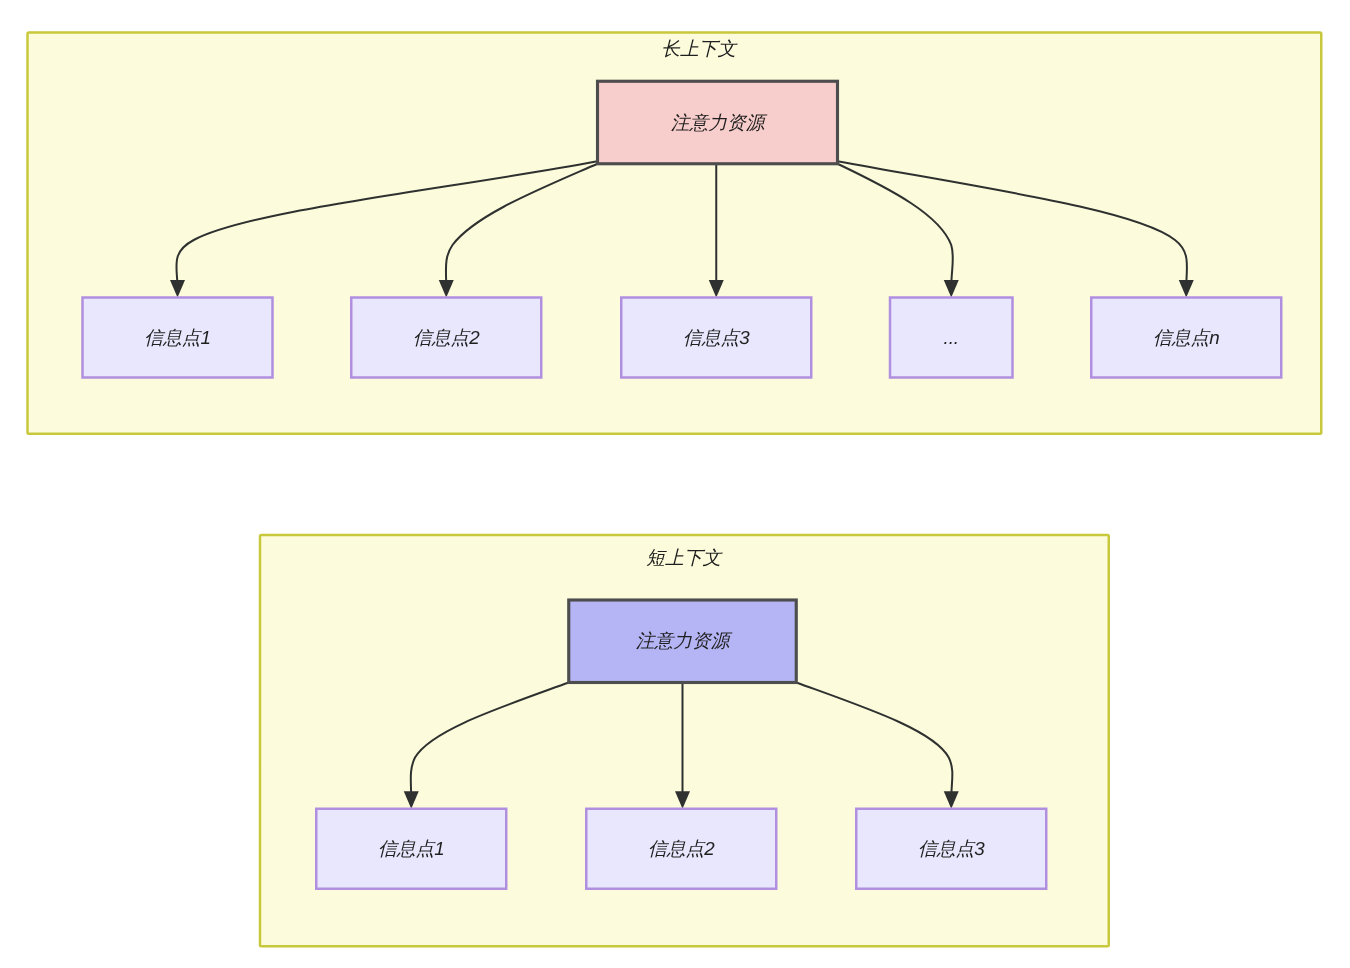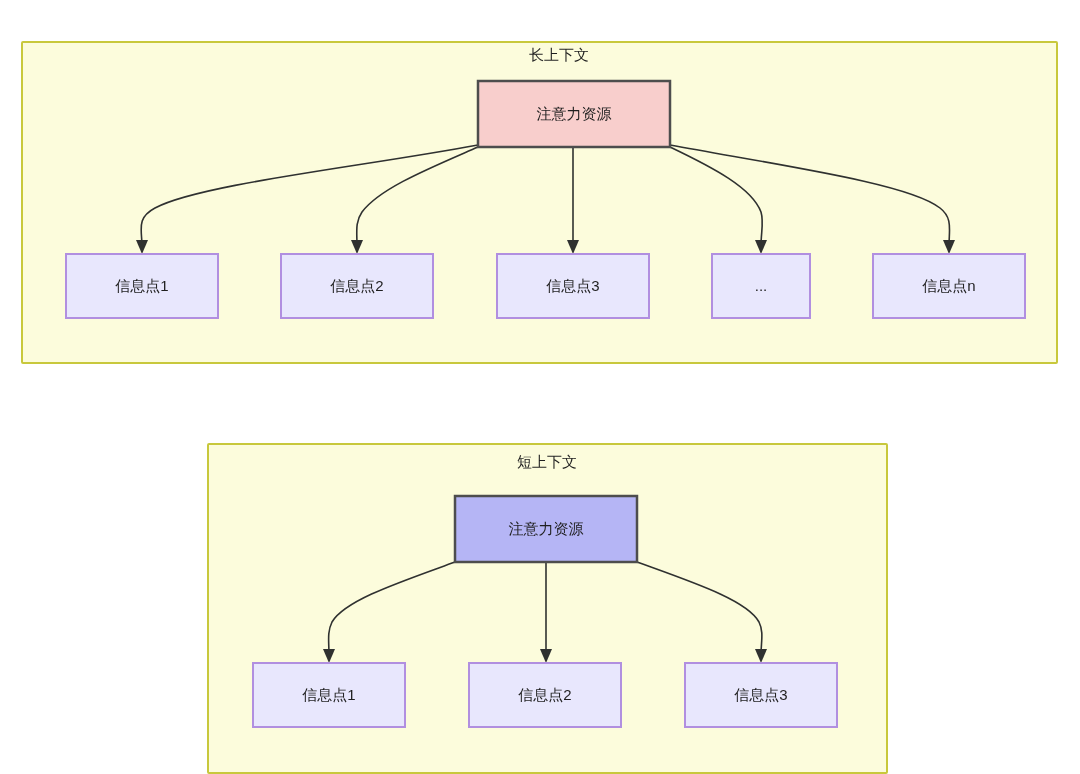--- a/index.html
+++ b/index.html
@@ -9,23 +9,24 @@
   }
   body {
     width: 1080px;
     height: 774px;
     font-family: "Liberation Sans", "DejaVu Sans", sans-serif;
     position: relative;
     overflow: hidden;
   }
   #stage {
     position: absolute;
-    left: 0; top: 16px;
+    left: 0; top: 0;
     width: 1080px;
     height: 576px;
+    font-style: italic;
   }
   svg.diagram {
     position: absolute;
     left: 0; top: 0;
     width: 1080px;
     height: 774px;
     display: block;
   }
   .panel-rect {
     fill: #fcfcdc;

